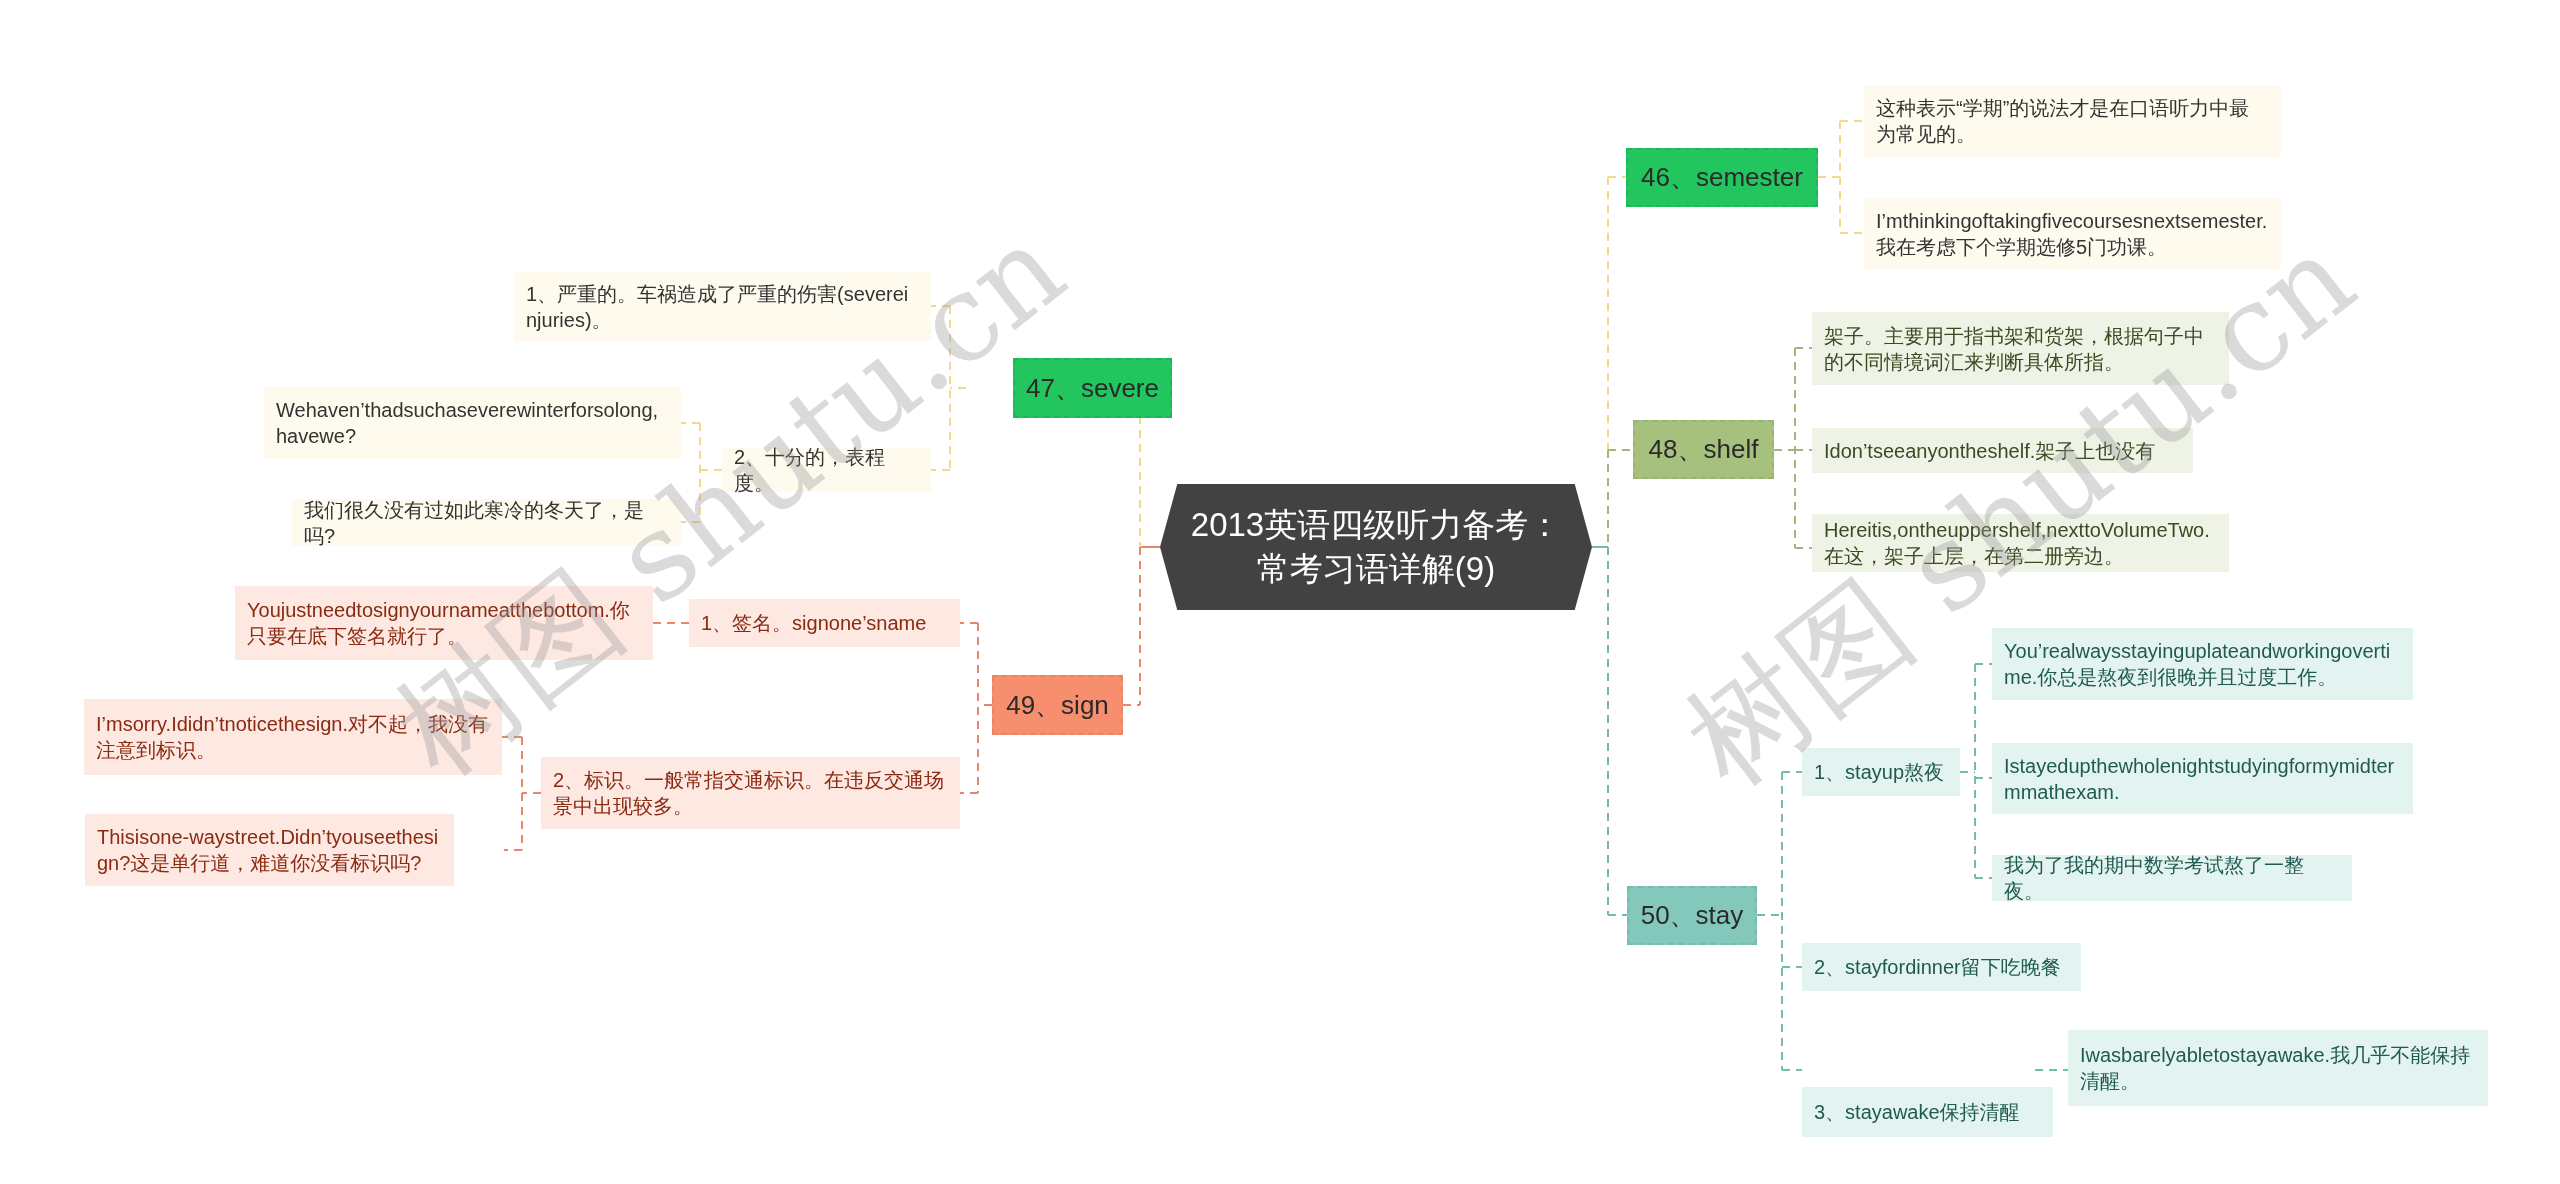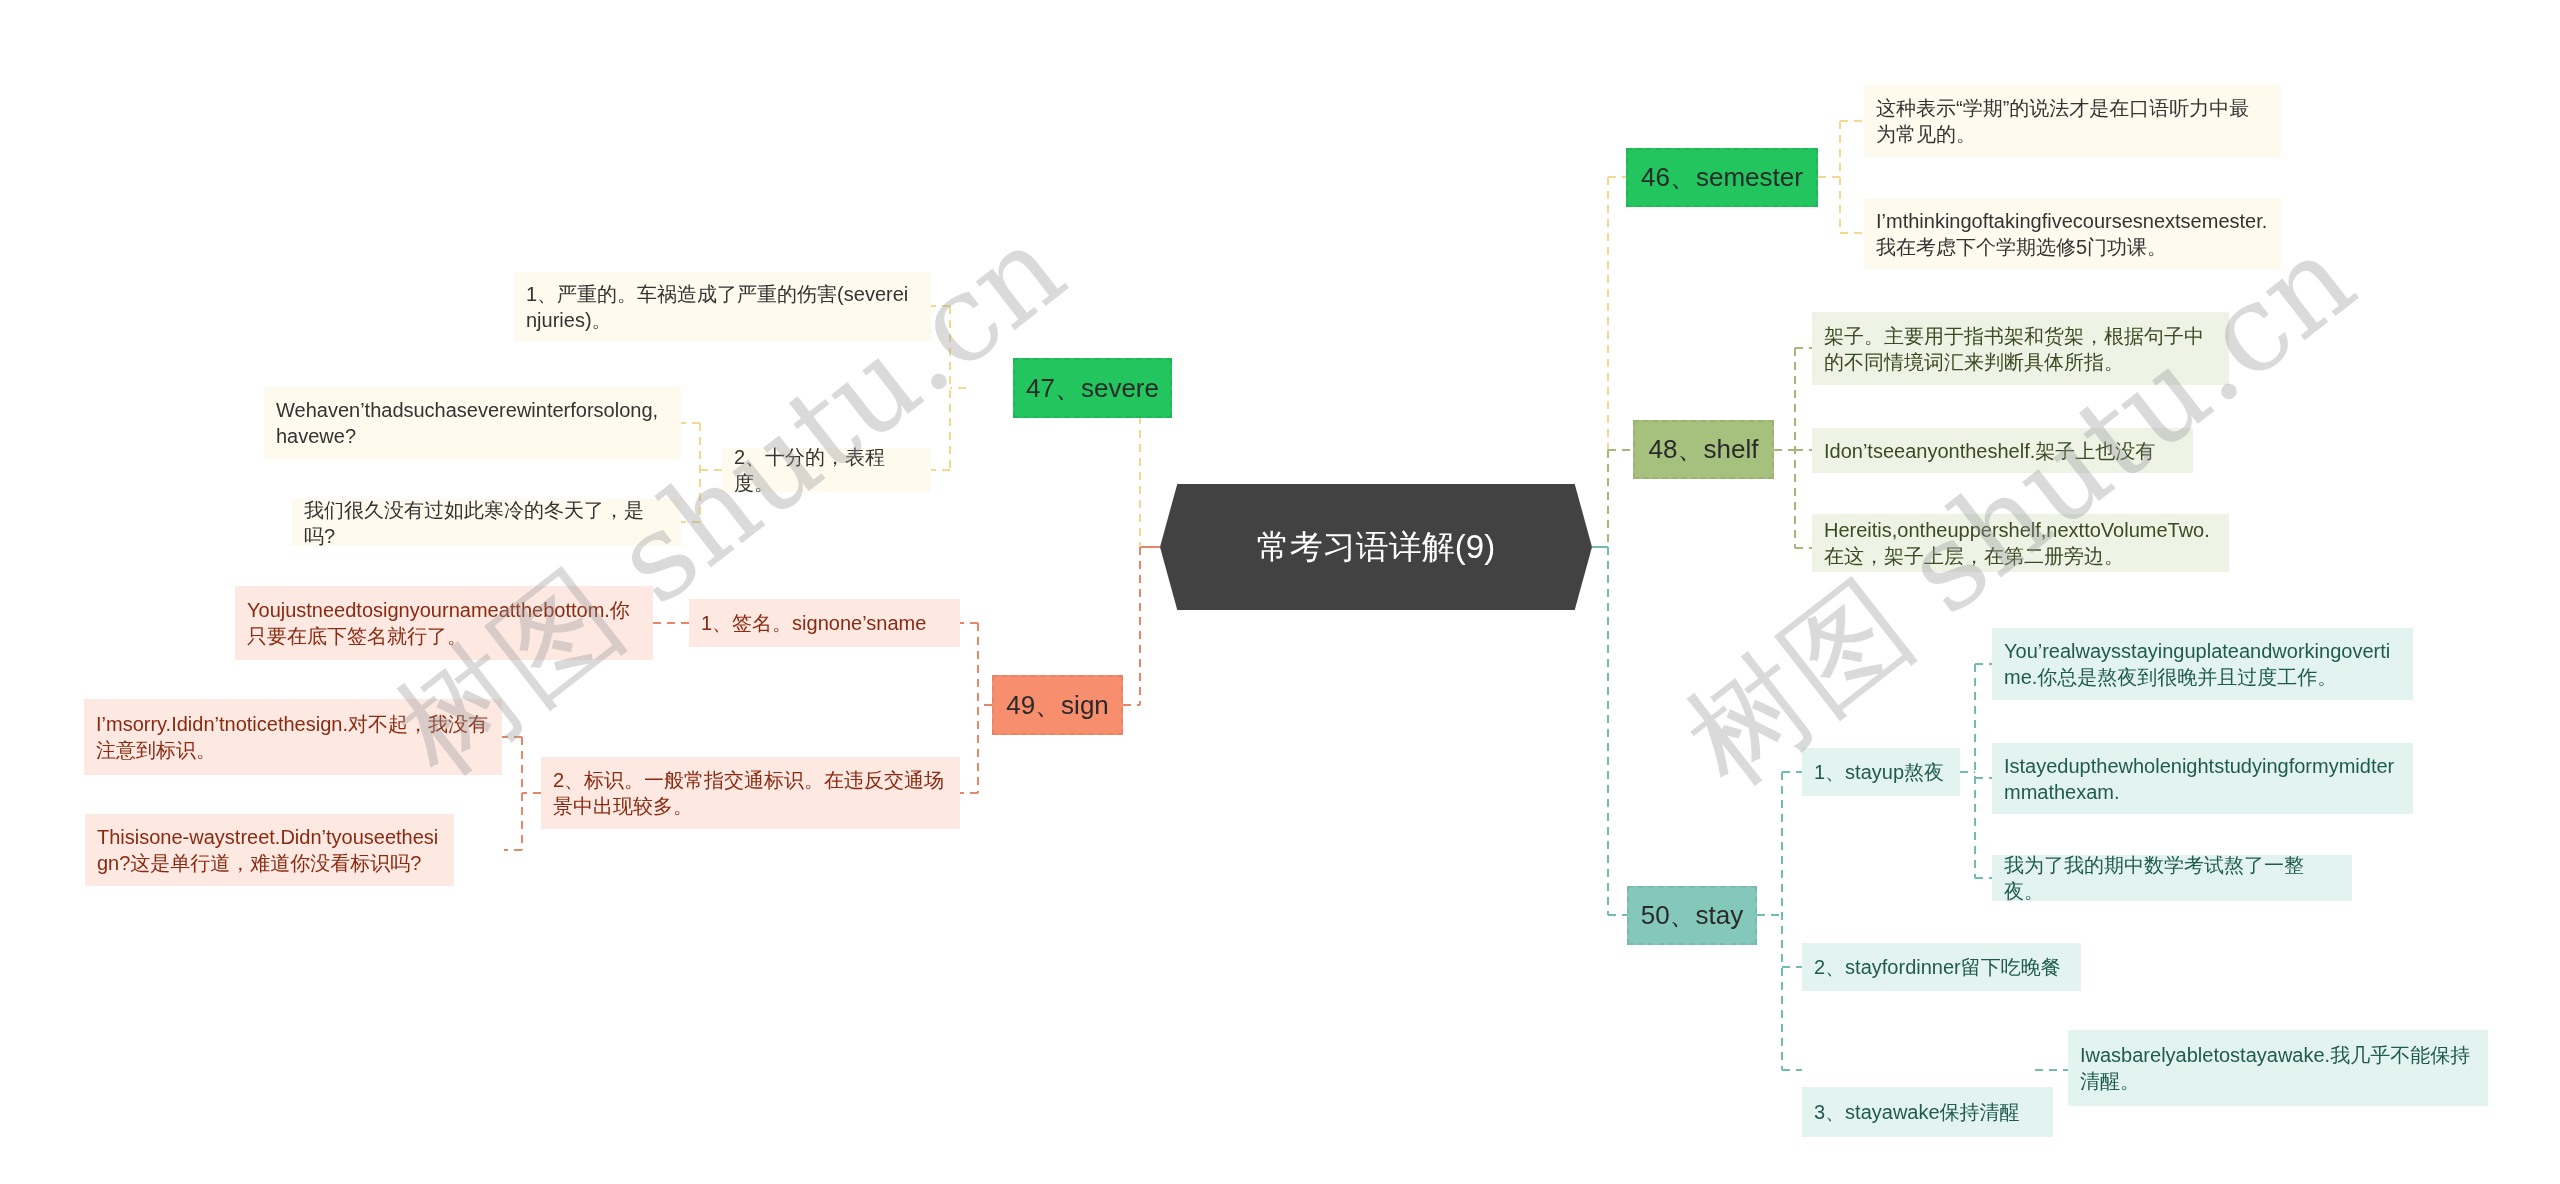--- a/index.html
+++ b/index.html
@@ -63,20 +63,21 @@
     <path d="M966 388 H950 M950 306 V470 M950 306 H931 M950 470 H931" stroke="#f3d98f"></path>
     <path d="M722 470 H700 M700 423 V522 M700 423 H681 M700 522 H681" stroke="#f3d98f"></path>
 
     <path d="M992 705 H978 M978 623 V793 M978 623 H960 M978 793 H960" stroke="#e8866a"></path>
     <path d="M689 623 H653" stroke="#e8866a"></path>
     <path d="M541 793 H522 M522 737 V850 M522 737 H502 M522 850 H504" stroke="#e8866a"></path>
   </g>
 </svg>
 
 <div class="root">
+  <span>2013英语四级听力备考：</span>
   <span>常考习语详解(9)</span>
 </div>
 
 <div class="node branch y-b" style="left:1626px;top:148px;width:192px;height:59px;">
   <span>46、semester</span>
 </div>
 <div class="node txt y-l" style="left:1864px;top:85px;width:417px;height:72px;">
   <span>这种表示“学期”的说法才是在口语听力中最为常见的。</span>
 </div>
 <div class="node txt y-l" style="left:1864px;top:198px;width:417px;height:71px;">

